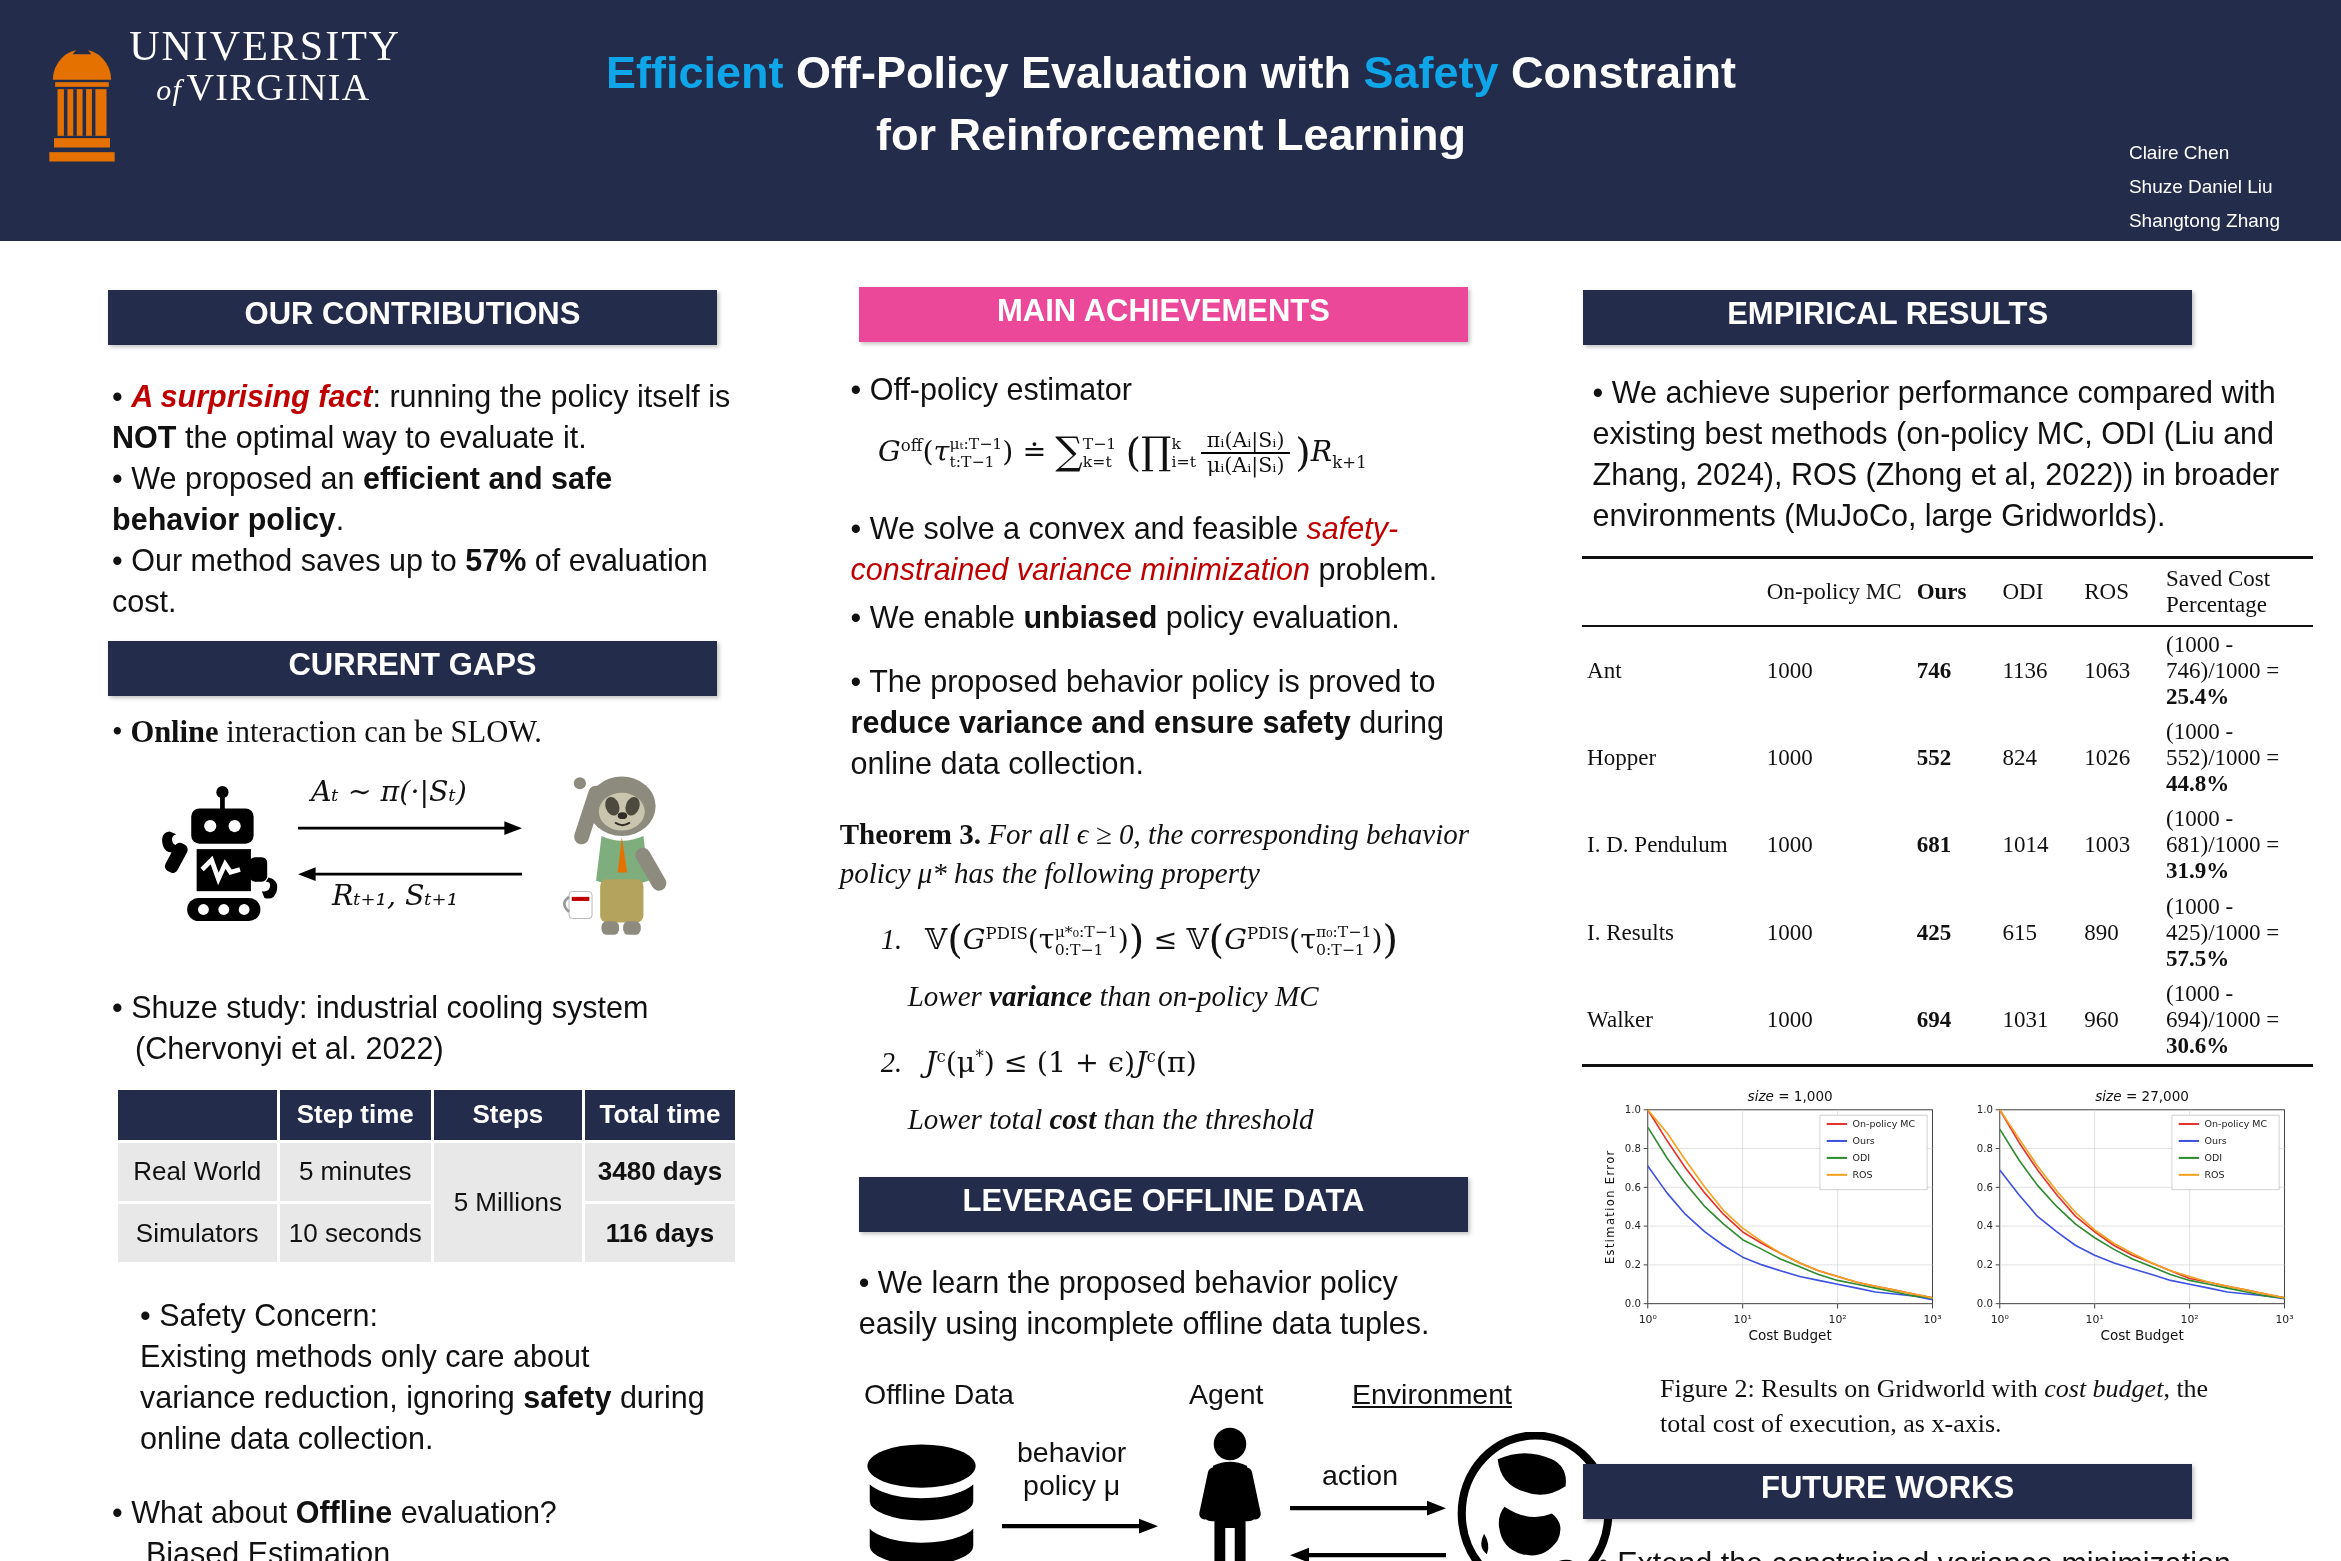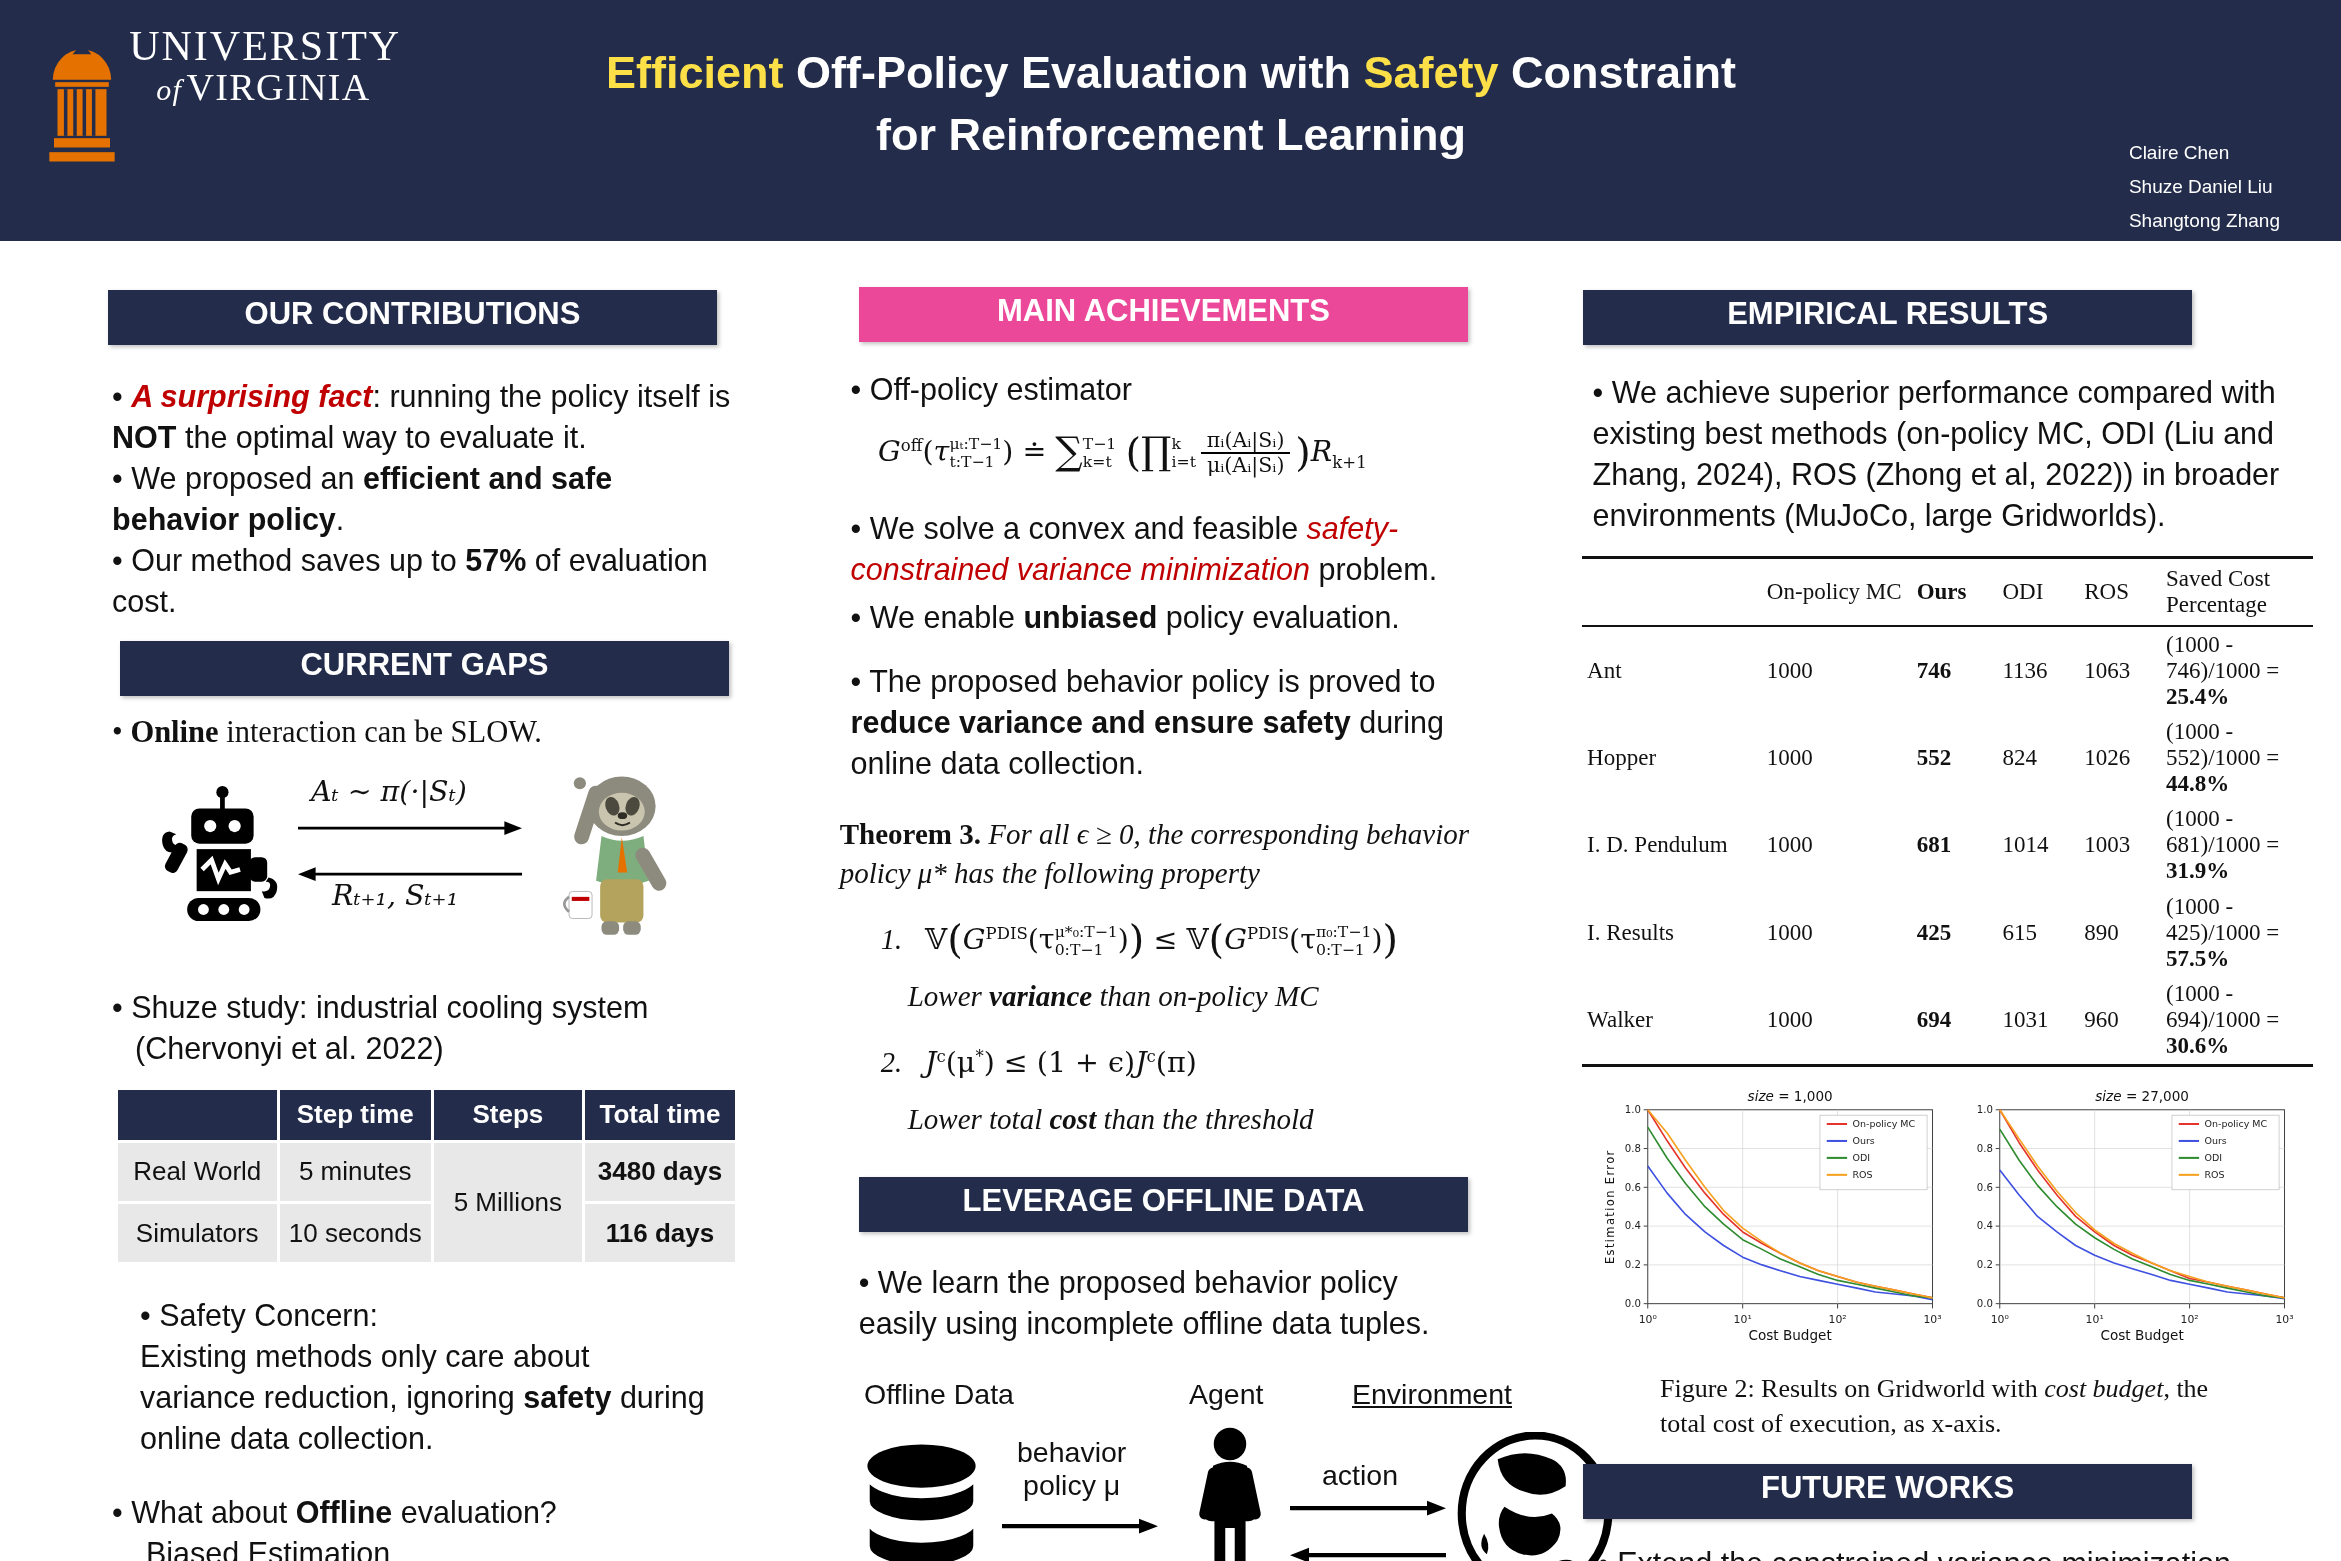--- a/index.html
+++ b/index.html
@@ -6,21 +6,21 @@
   body{width:2342px;height:1561px;position:relative;background:#ffffff;
        font-family:"Liberation Sans","DejaVu Sans",sans-serif;color:#111;}
   .hdr{position:absolute;left:0;top:0;width:2342px;height:241px;background:#232D4B;}
   .logo{position:absolute;left:47px;top:24.4px;display:flex;align-items:flex-start;gap:12.2px;}
   .logo-text{color:#fff;font-family:"Liberation Serif","DejaVu Serif",serif;line-height:1.05;}
   .logo-l1{font-size:42px;letter-spacing:2px;}
   .logo-l2{font-size:38px;letter-spacing:1.4px;padding-left:27px;}
   .logo-of{font-style:italic;font-size:30px;margin-right:4.1px;}
   .title-wrap{position:absolute;left:50%;transform:translateX(-50%);top:42px;text-align:center;color:#fff;
               font-weight:bold;font-size:45px;line-height:62px;white-space:nowrap;}
-  .orange{color:#fde047;margin-top:32px;}
+  .orange{color:#0ea5e9;margin-top:32px;}
   .authors{position:absolute;right:62px;top:136px;color:#fff;font-size:19px;line-height:34px;}
   .col{position:absolute;top:241px;}
   .col-left{left:108px;width:630px;}
   .col-mid{left:837px;width:681px;}
   .col-right{left:1579px;width:745px;}
   .bar{background:#232D4B;color:#fff;font-weight:bold;font-size:31px;text-align:center;
        height:55px;line-height:47px;width:609px;box-shadow:2px 2px 4.1px rgba(0,0,0,.25);}
   .bar.orange-bar{background:#ec4899;}
   .t{font-size:30.5px;line-height:41px;margin:0;padding:0 4.1px;}
   .b{font-weight:bold;} .i{font-style:italic;}
@@ -91,21 +91,21 @@
     <div>Shangtong Zhang</div>
   </div>
 </div>
 
 <div class="col col-left">
   <div class="bar" style="margin-top:49px;">OUR CONTRIBUTIONS</div>
   <p class="t" style="margin-top:31px;"><span>• </span><span class="redit">A surprising fact</span><span>: running the policy itself is </span><span class="b">NOT</span><span> the optimal way to evaluate it.</span></p>
   <p class="t"><span>• We proposed an </span><span class="b">efficient and safe behavior policy</span><span>.</span></p>
   <p class="t"><span>• Our method saves up to </span><span class="b">57%</span><span> of evaluation cost.</span></p>
 
-  <div class="bar" style="margin-top:19px;margin-left:12px;">CURRENT GAPS</div>
+  <div class="bar" style="margin-top:19px;">CURRENT GAPS</div>
   <p class="t" style="margin-top:16px;font-family:Liberation Serif, serif;"><span>• </span><span class="b">Online</span><span> interaction can be SLOW.</span></p>
 
   <div class="diagram1">
     <svg width="136" height="156" viewBox="0 0 200 230" style="position:absolute;left:41px;top:13.6px;">
       <circle cx="108" cy="12" r="9" fill="#000"></circle>
         <line x1="108" y1="18" x2="108" y2="38" stroke="#000" stroke-width="7"></line>
       <rect x="62" y="36" width="92" height="52" rx="12" fill="#000"></rect>
       <circle cx="90" cy="62" r="9" fill="#fff"></circle>
         <circle cx="126" cy="62" r="9" fill="#fff"></circle>
       <path d="M30 70 q-14 2 -10 20 q4 14 20 10 l6 -10 q-10 2 -12 -6 q-2 -8 6 -10 Z" fill="#000"></path>

